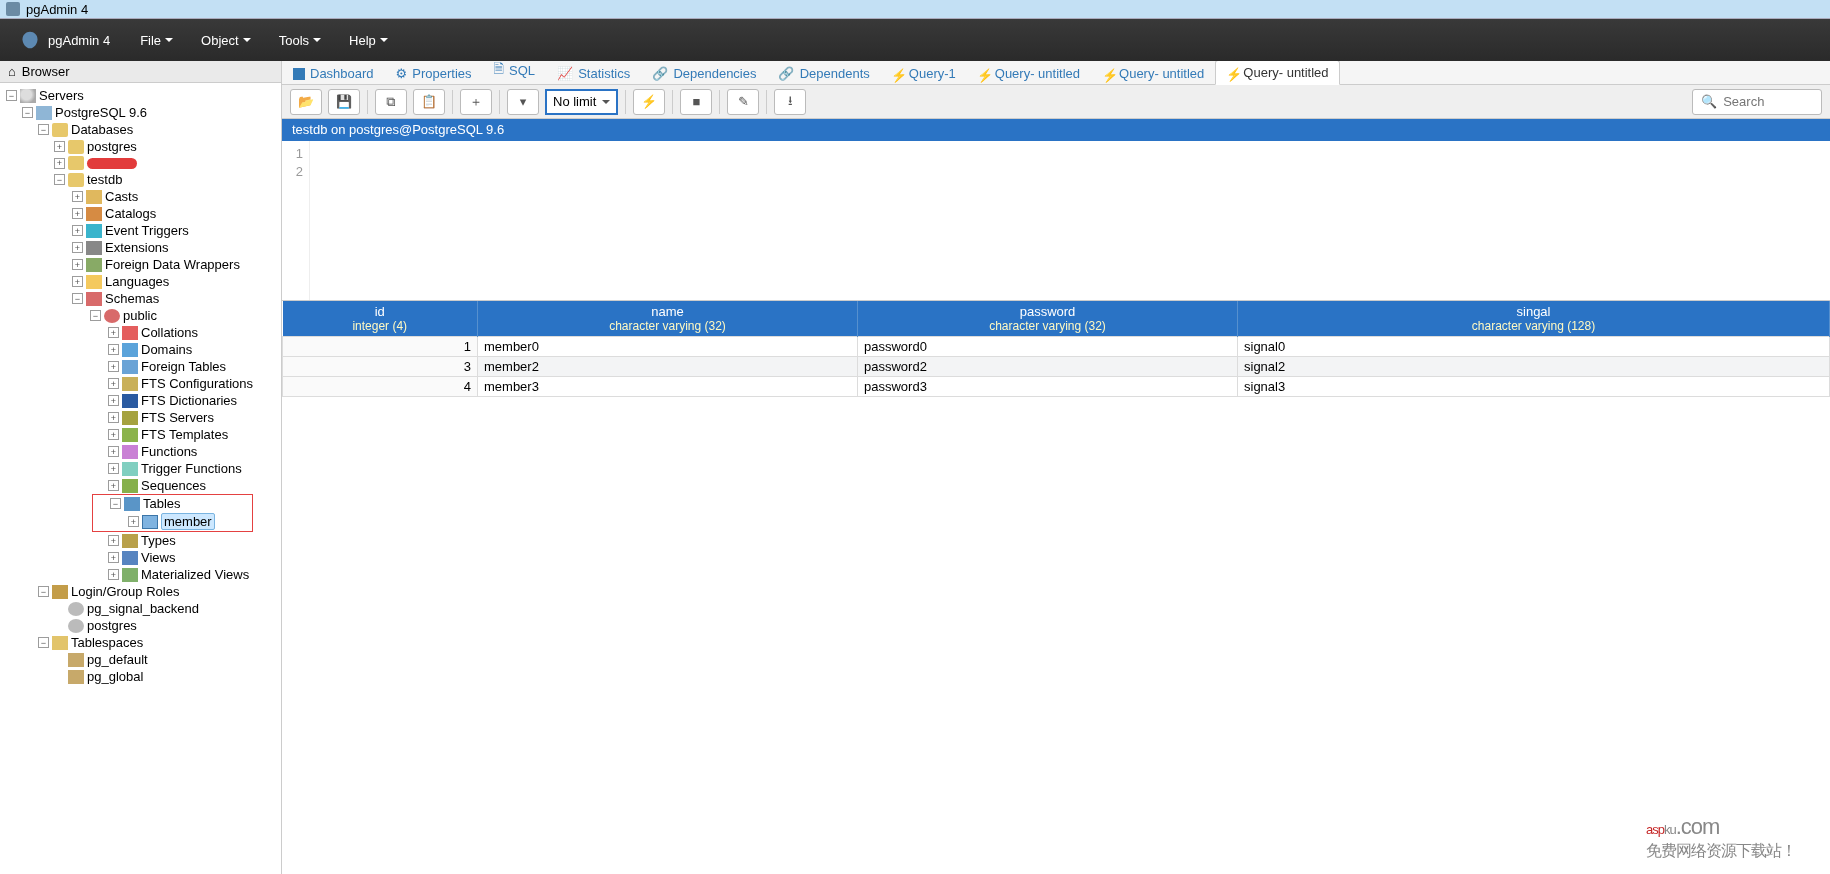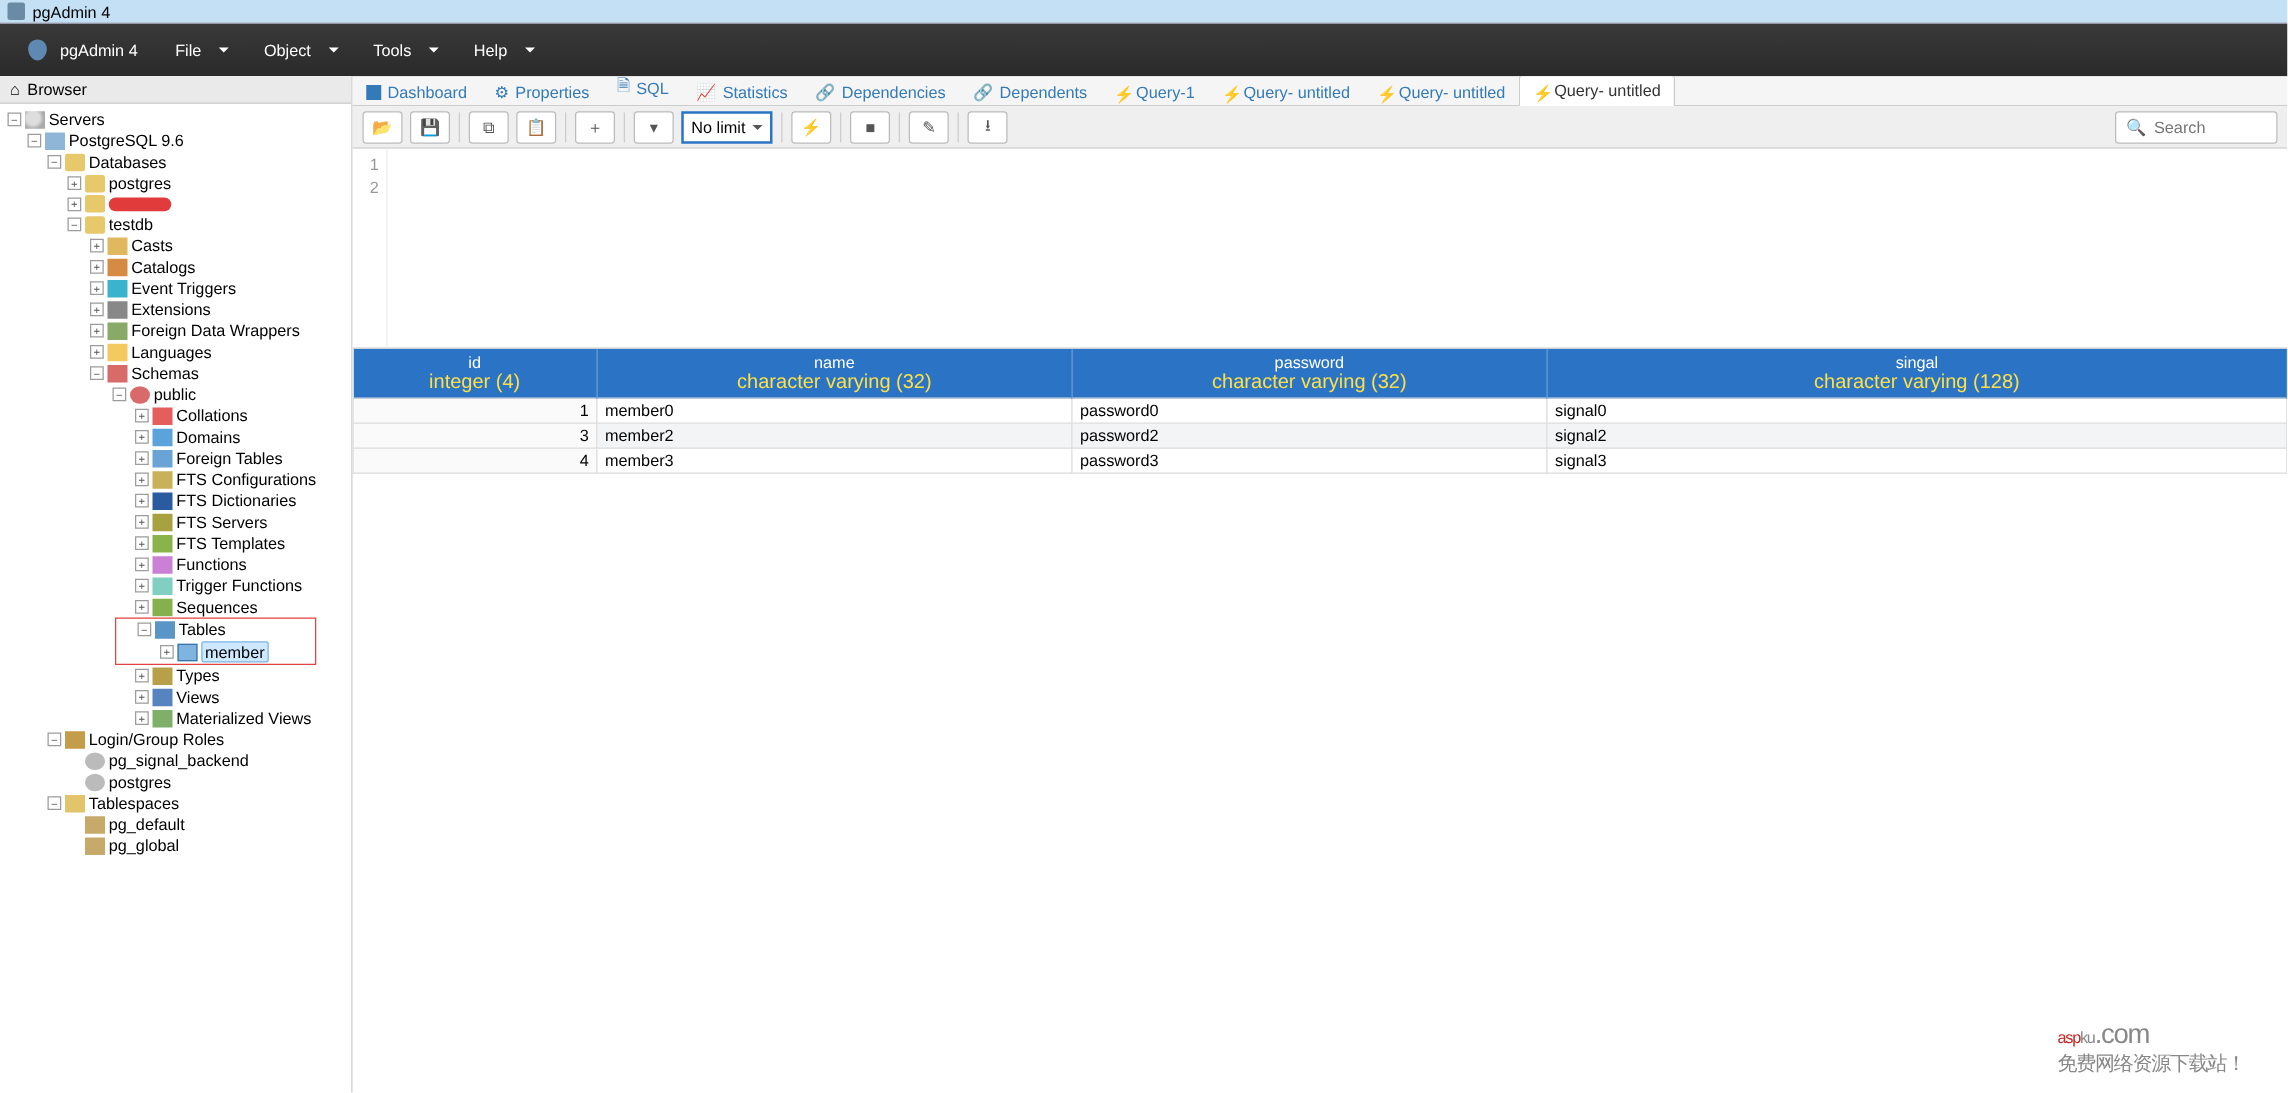--- a/index.html
+++ b/index.html
@@ -3,21 +3,21 @@
 <meta charset="utf-8">
 <style>
 *{box-sizing:border-box;margin:0;padding:0;font-family:Arial,Helvetica,sans-serif;font-size:13px}
 body{width:1830px;height:874px;overflow:hidden;background:#fff}
 .win-title{height:19px;background:#c3e0f4;display:flex;align-items:center;padding:0 6px;gap:6px;color:#000;font-size:12px;border-bottom:1px solid #aab}
 .win-title .eleph{width:14px;height:14px;background:#6b8ba4;border-radius:2px}
 .topbar{height:42px;background:linear-gradient(#393939,#2a2a2a);display:flex;align-items:center;color:#fff;padding-left:20px}
 .topbar .logo{display:flex;align-items:center;gap:8px;margin-right:30px}
 .topbar .logo svg{width:20px;height:20px}
 .topbar .menu{display:flex;gap:28px}
-.topbar .menu-item{color:#fff;display:flex;align-items:center;gap:14px;cursor:pointer}
+.topbar .menu-item{color:#fff;display:flex;align-items:center;gap:4px;cursor:pointer}
 .caret{width:0;height:0;border-left:4px solid transparent;border-right:4px solid transparent;border-top:4px solid #fff}
 .main{display:flex;height:calc(100% - 61px)}
 .sidebar{width:282px;border-right:1px solid #ccc;overflow:auto;background:#fff}
 .sb-head{height:22px;background:#eaeaea;border-bottom:1px solid #ccc;padding:3px 8px;display:flex;align-items:center;gap:6px}
 .tree{padding:4px 0}
 .node{display:flex;align-items:center;gap:3px;padding:1px 0;white-space:nowrap;cursor:default}
 .toggle{width:11px;height:11px;border:1px solid #9c9c9c;display:inline-flex;align-items:center;justify-content:center;font-size:9px;line-height:8px;color:#555;background:#fff;cursor:pointer}
 .ic{width:16px;height:14px;display:inline-block;flex-shrink:0}
 .ic-server{background:radial-gradient(circle at 40% 40%,#ddd 40%,#aaa 70%)}
 .ic-pg{background:#8fb6d6}
@@ -72,21 +72,21 @@
 .gutter div{height:18px;line-height:18px}
 .sql{padding:4px 10px;white-space:pre}
 .sql .kw{color:#994d8f}
 .sql div{height:18px;line-height:18px}
 .result-tabs{height:26px;background:#f5f5f5;border-bottom:1px solid #ccc;display:flex;align-items:flex-end;padding:0 6px}
 .rtab{padding:5px 12px;color:#337ab7;cursor:pointer;border:1px solid transparent;border-bottom:none;margin-bottom:-1px}
 .rtab.active{background:#fff;border:1px solid #ccc;border-bottom:1px solid #fff;color:#444;border-radius:3px 3px 0 0}
 .grid{flex:1;overflow:auto}
 .grid table{border-collapse:collapse;width:100%;table-layout:fixed}
 .grid th{background:#2a73c5;color:#fff;font-weight:normal;padding:3px 6px;border-right:1px solid #5690ce;text-align:center}
-.grid th .sub{font-size:16px;color:#fde047}
+.grid th .sub{font-size:12px;color:#fef9c3}
 .grid td{border:1px solid #dcdcdc;padding:2px 6px;height:20px}
 .grid tr:nth-child(even) td{background:#f3f4f5}
 .grid td.rn{text-align:right;width:80px;background:#fafafa!important}
 .watermark{position:fixed;right:34px;bottom:12px;font-size:26px;font-family:Georgia,serif;color:#c52626;letter-spacing:-1px}
 .watermark .d{color:#888;font-size:22px}
 .watermark .s{display:block;font-size:16px;color:#888;text-align:center}
 .redact{background:#e23b3b;border-radius:7px;width:50px;height:11px;display:inline-block}
 </style>
 </head>
 <body>
@@ -393,20 +393,21 @@
       <div class="sep"></div>
       <div class="tbtn">
           <span>⭳</span>
         </div>
       <div class="search-box">
         <span>🔍</span>
         <input placeholder="Search" style="">
       </div>
     </div>
 
+    <div class="conn-bar">testdb on postgres@PostgreSQL 9.6</div>
 
     <div class="sql-area">
       <div class="gutter">
           <div>1</div>
           <div>2</div>
         </div>
     </div>
 
 
     <div class="grid">

